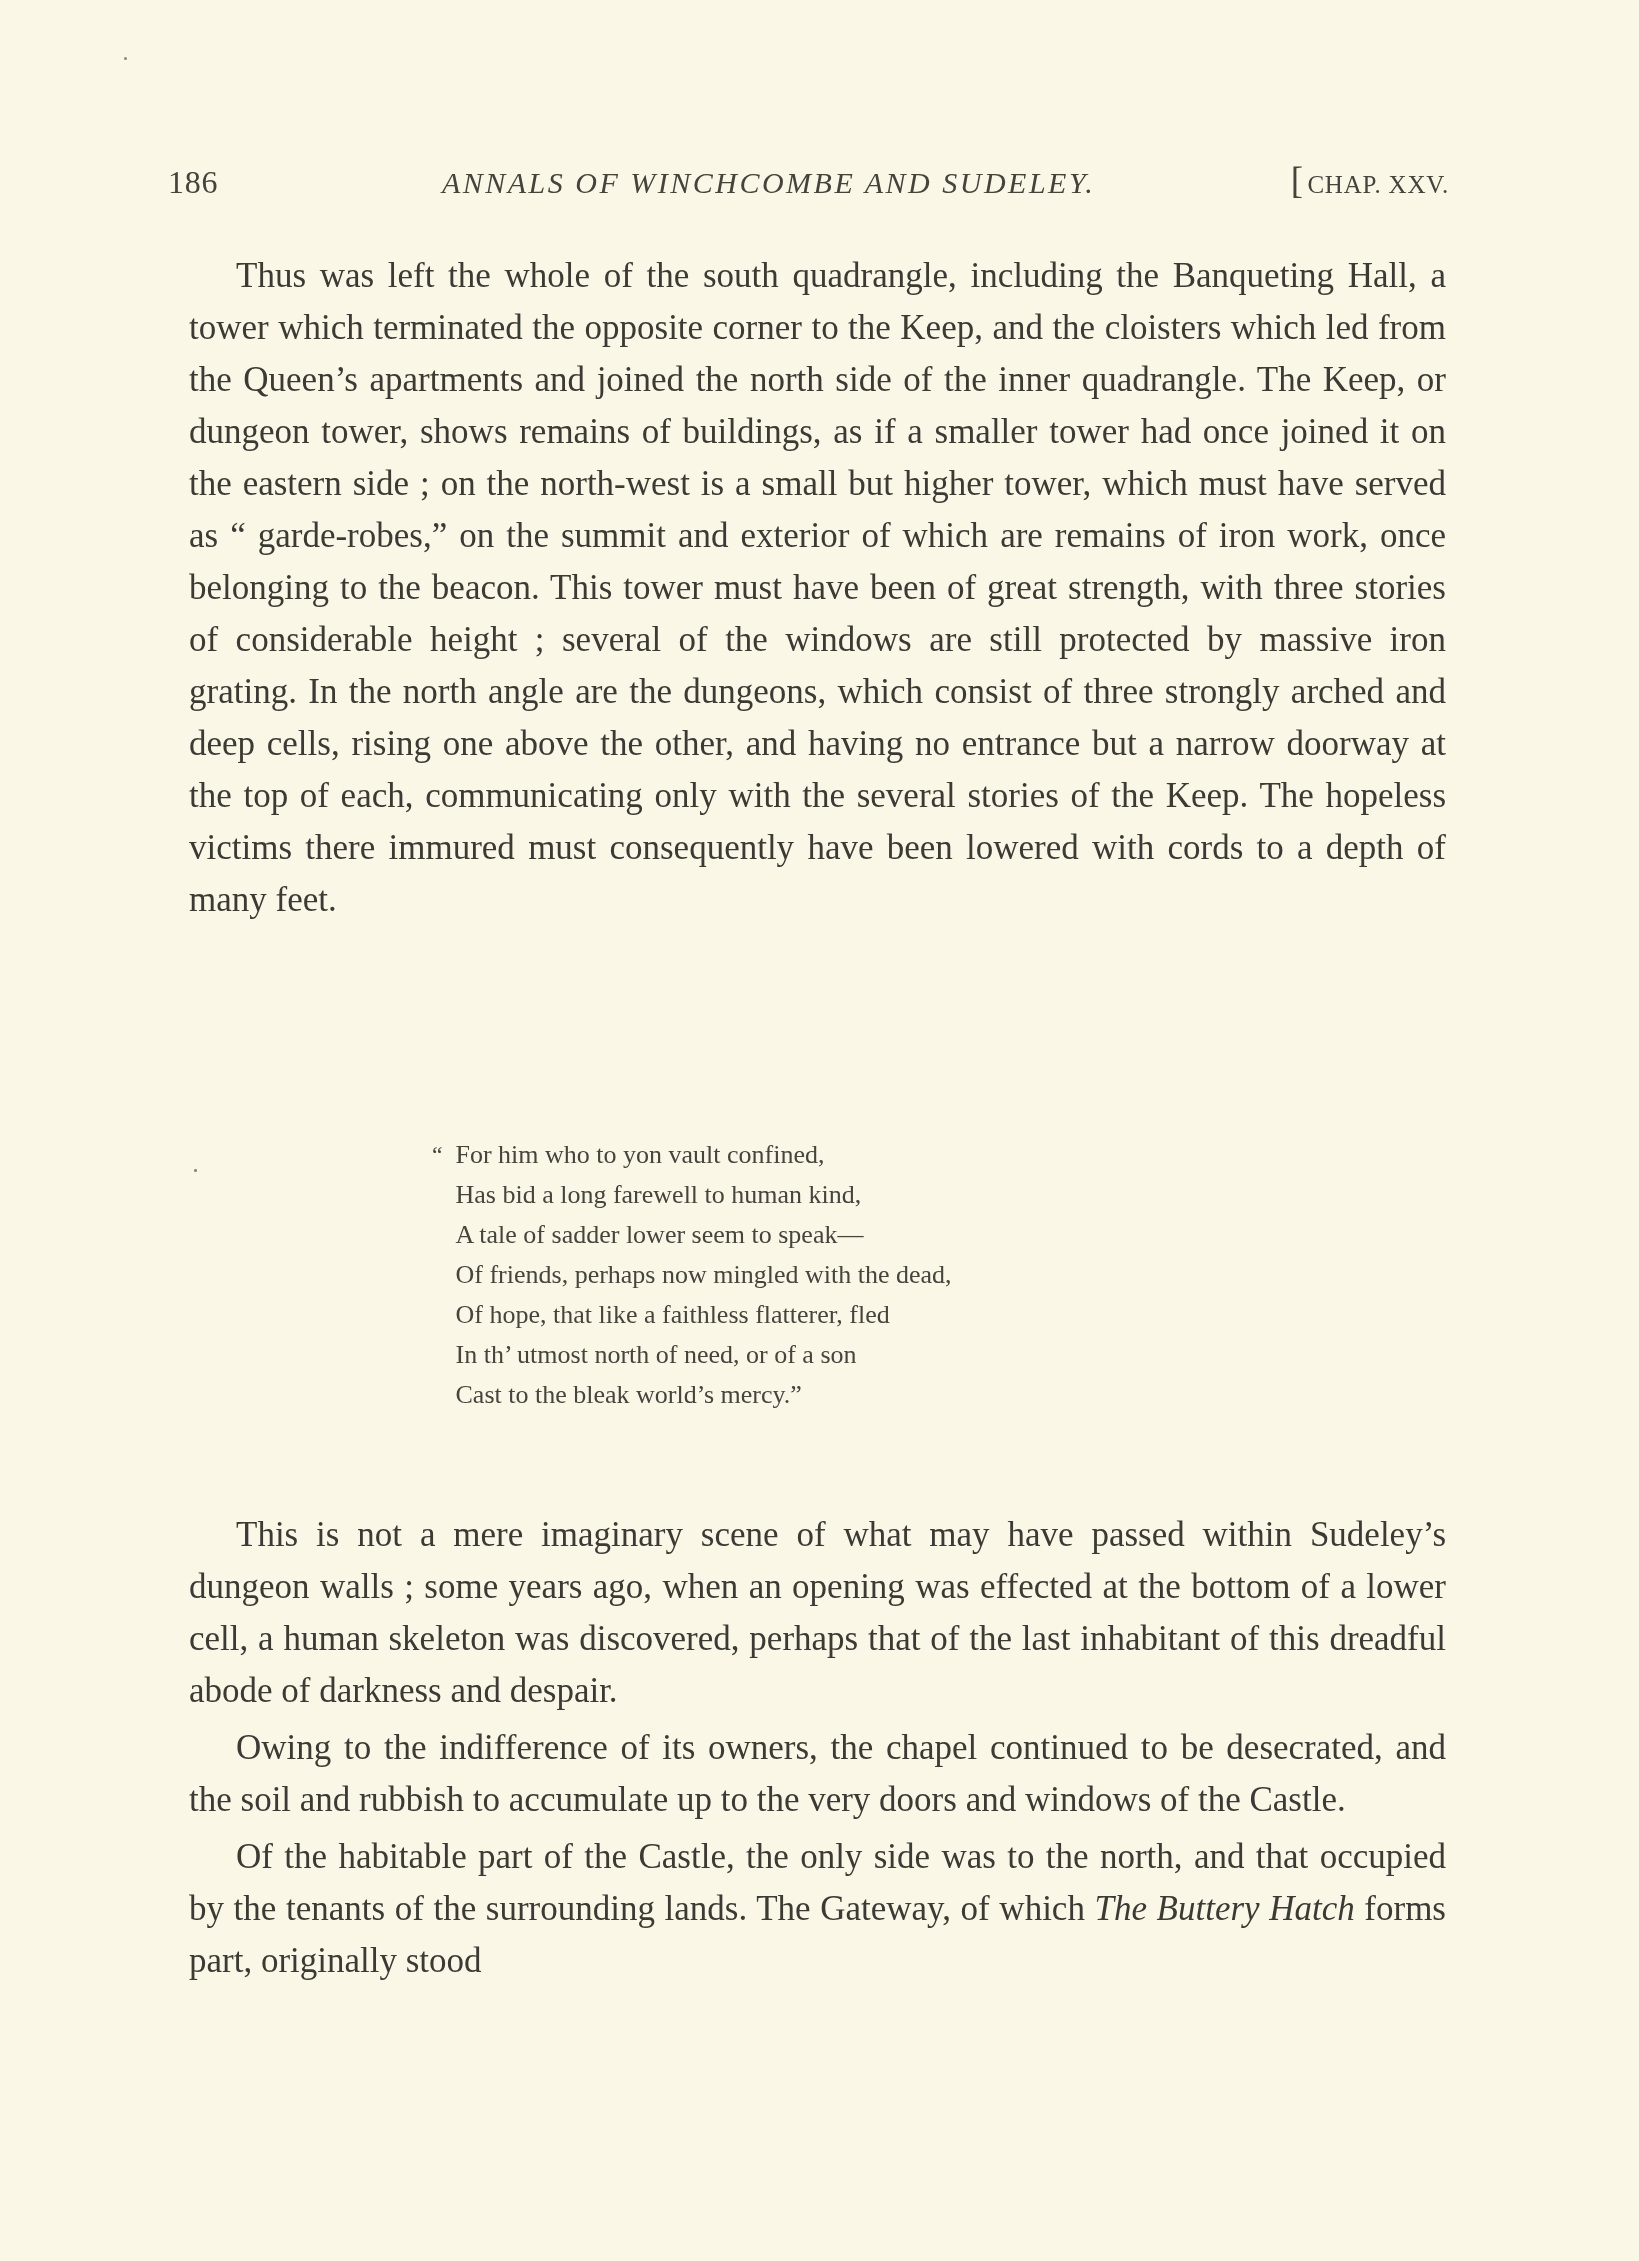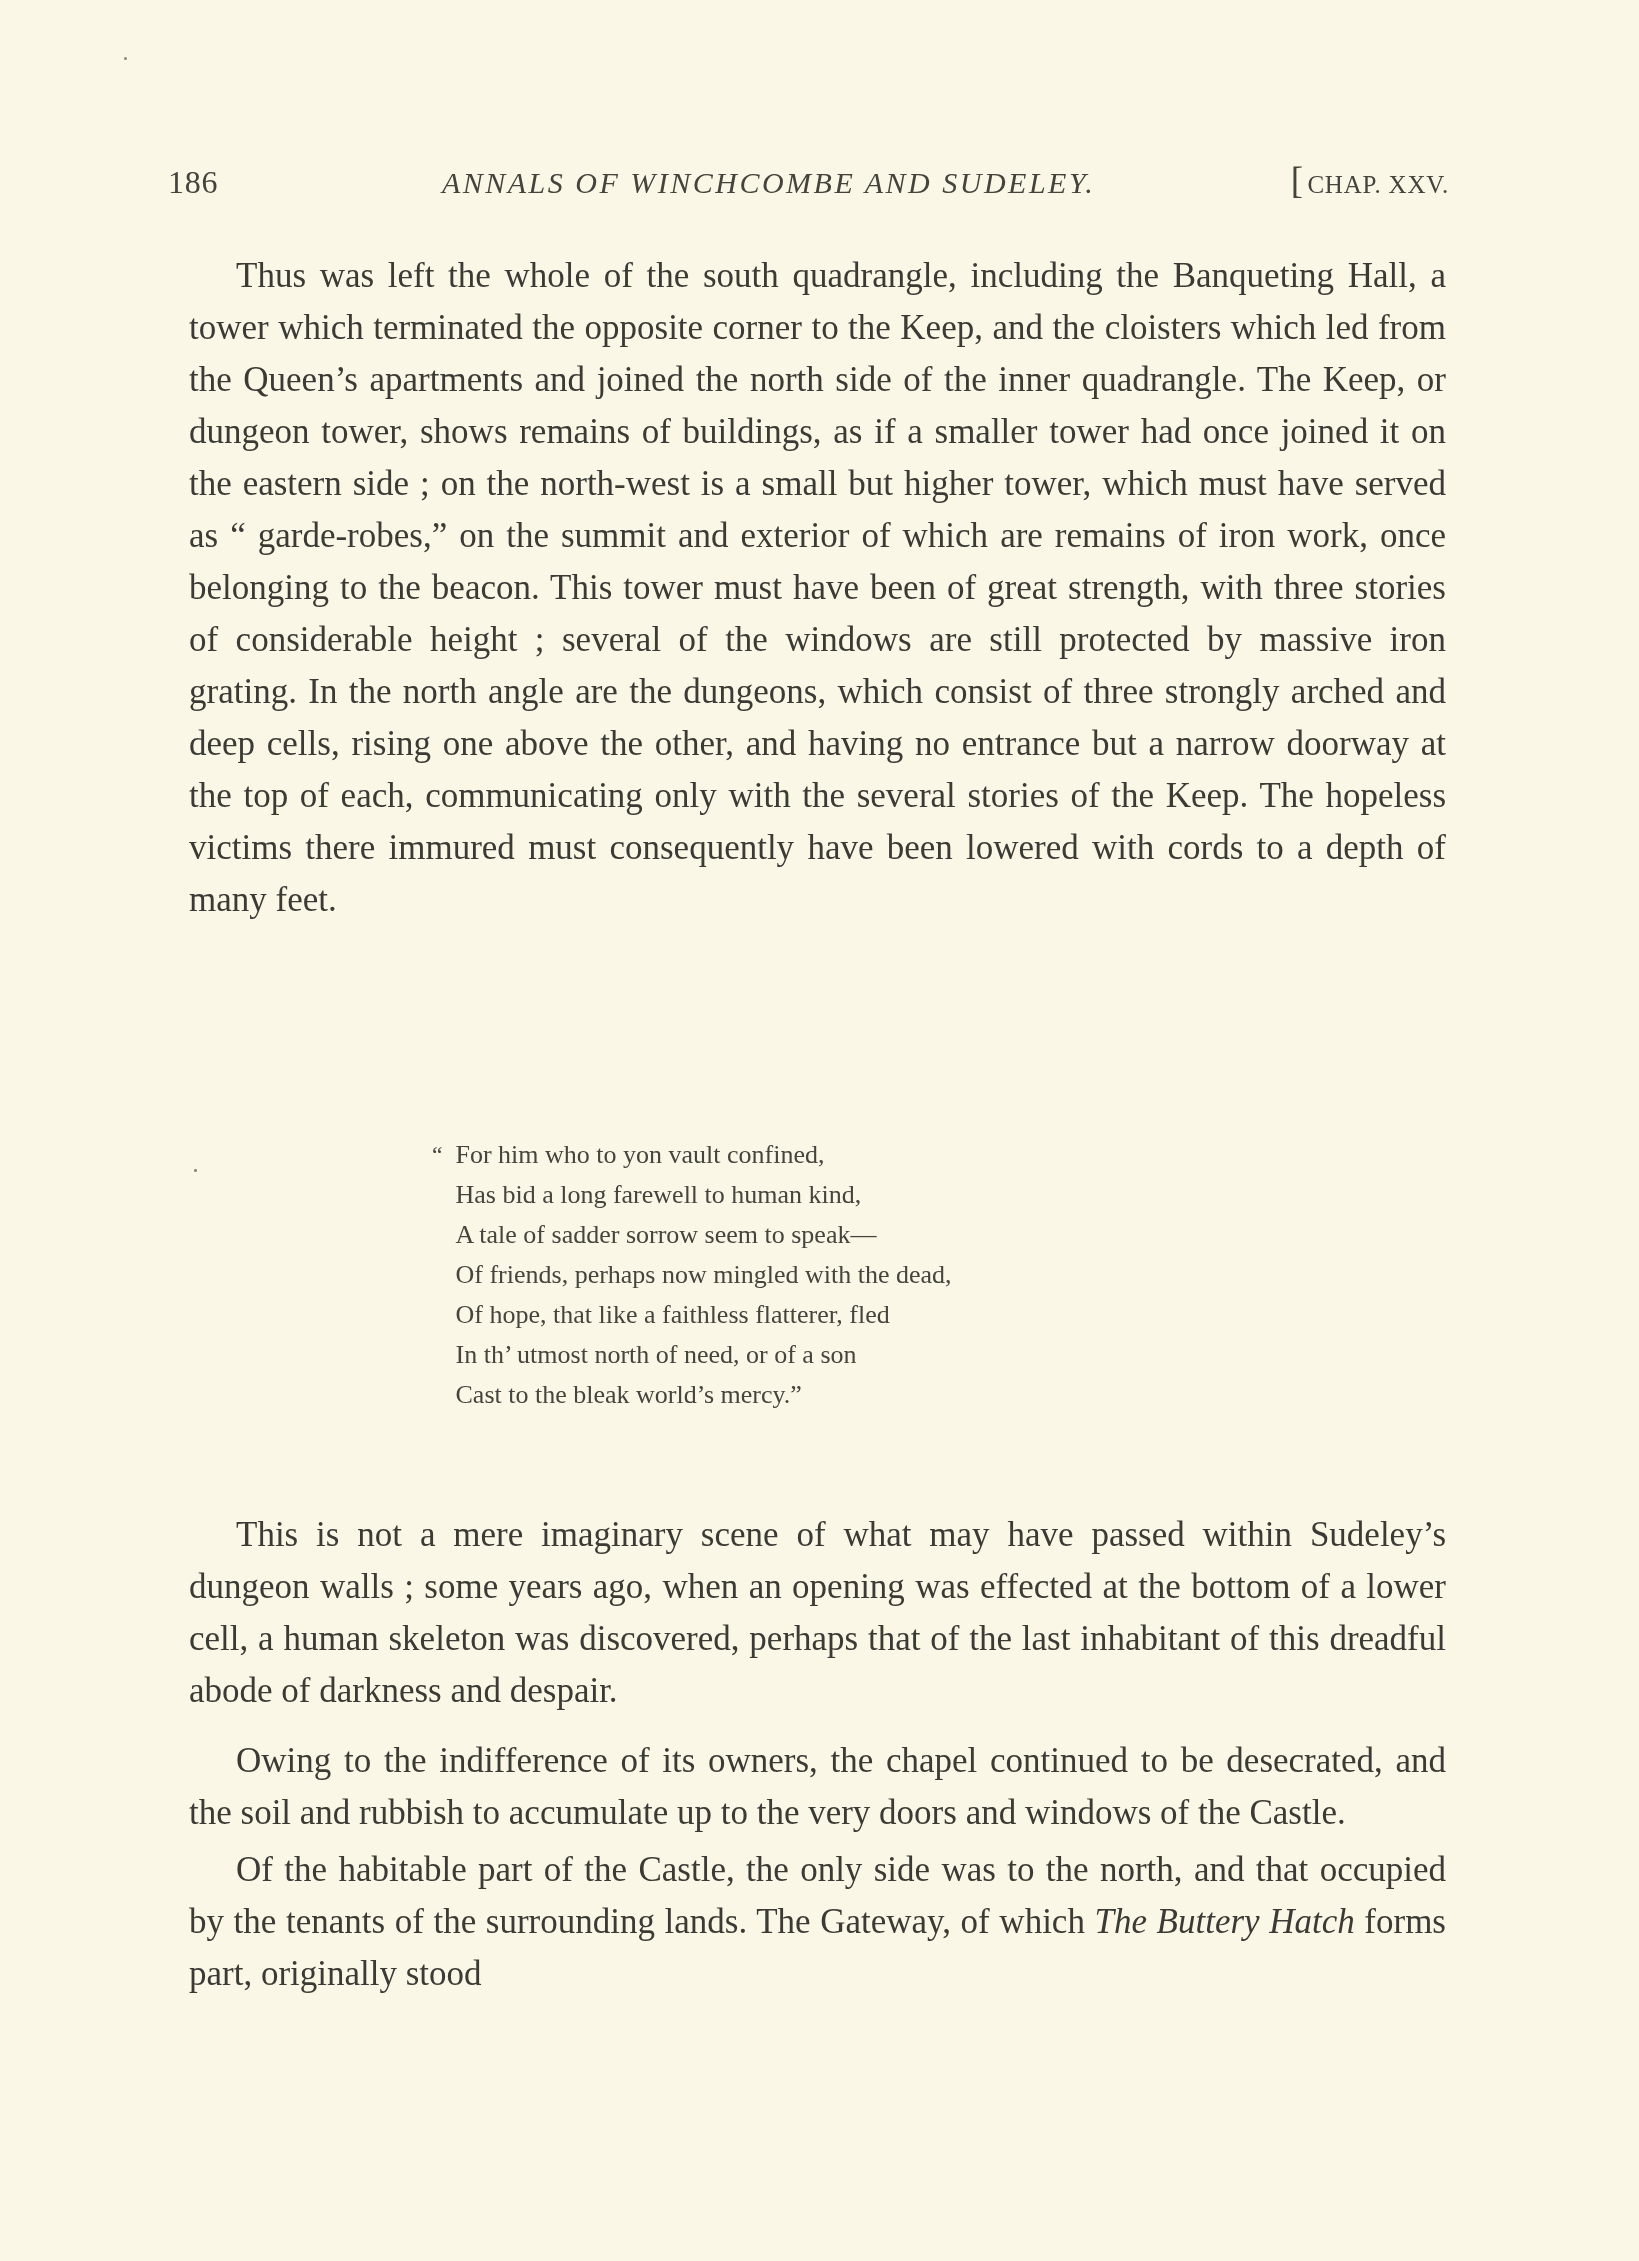--- a/index.html
+++ b/index.html
@@ -111,29 +111,29 @@
     </span>
   </div>
 
   <div class="body-block block-1">
     <p>Thus was left the whole of the south quadrangle, including the Banqueting Hall, a tower which terminated the opposite corner to the Keep, and the cloisters which led from the Queen’s apartments and joined the north side of the inner quadrangle.  The Keep, or dungeon tower, shows remains of buildings, as if a smaller tower had once joined it on the eastern side ; on the north-west is a small but higher tower, which must have served as “ garde-robes,” on the summit and exterior of which are remains of iron work, once belonging to the beacon.  This tower must have been of great strength, with three stories of considerable height ; several of the windows are still protected by massive iron grating.  In the north angle are the dungeons, which consist of three strongly arched and deep cells, rising one above the other, and having no entrance but a narrow doorway at the top of each, communicating only with the several stories of the Keep.  The hopeless victims there immured must consequently have been lowered with cords to a depth of many feet.</p>
   </div>
 
   <div class="poem">
     <span class="line first"><span class="open-quote">“</span><span>For him who to yon vault confined,</span></span>
     <span class="line">Has bid a long farewell to human kind,</span>
-    <span class="line">A tale of sadder sorrow seem to speak—</span>
+    <span class="line">A tale of sadder lower seem to speak—</span>
     <span class="line">Of friends, perhaps now mingled with the dead,</span>
     <span class="line">Of hope, that like a faithless flatterer, fled</span>
     <span class="line">In th’ utmost north of need, or of a son</span>
     <span class="line">Cast to the bleak world’s mercy.”</span>
   </div>
 
   <div class="body-block block-2">
     <p>This is not a mere imaginary scene of what may have passed within Sudeley’s dungeon walls ; some years ago, when an opening was effected at the bottom of a lower cell, a human skeleton was discovered, perhaps that of the last inhabitant of this dreadful abode of darkness and despair.</p>
-    <p style="margin-top:18px;">Owing to the indifference of its owners, the chapel continued to be desecrated, and the soil and rubbish to accumulate up to the very doors and windows of the Castle.</p>
+    <p style="margin-top:5px;">Owing to the indifference of its owners, the chapel continued to be desecrated, and the soil and rubbish to accumulate up to the very doors and windows of the Castle.</p>
     <p style="margin-top:5px;"><span>Of the habitable part of the Castle, the only side was to the north, and that occupied by the tenants of the surrounding lands.  The Gateway, of which </span><span class="ital">The Buttery Hatch</span><span> forms part, originally stood</span></p>
   </div>
 
   <span class="speck" style="left:124px; top:57px;"></span>
   <span class="speck" style="left:194px; top:1169px; width:2.5px; height:2.5px;"></span>
 </div>
 
 
 </body></html>

